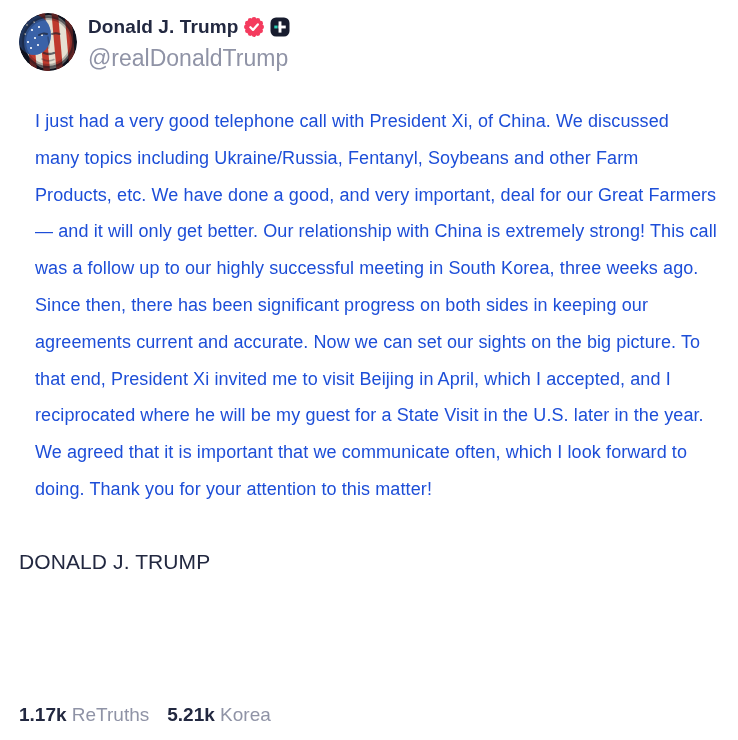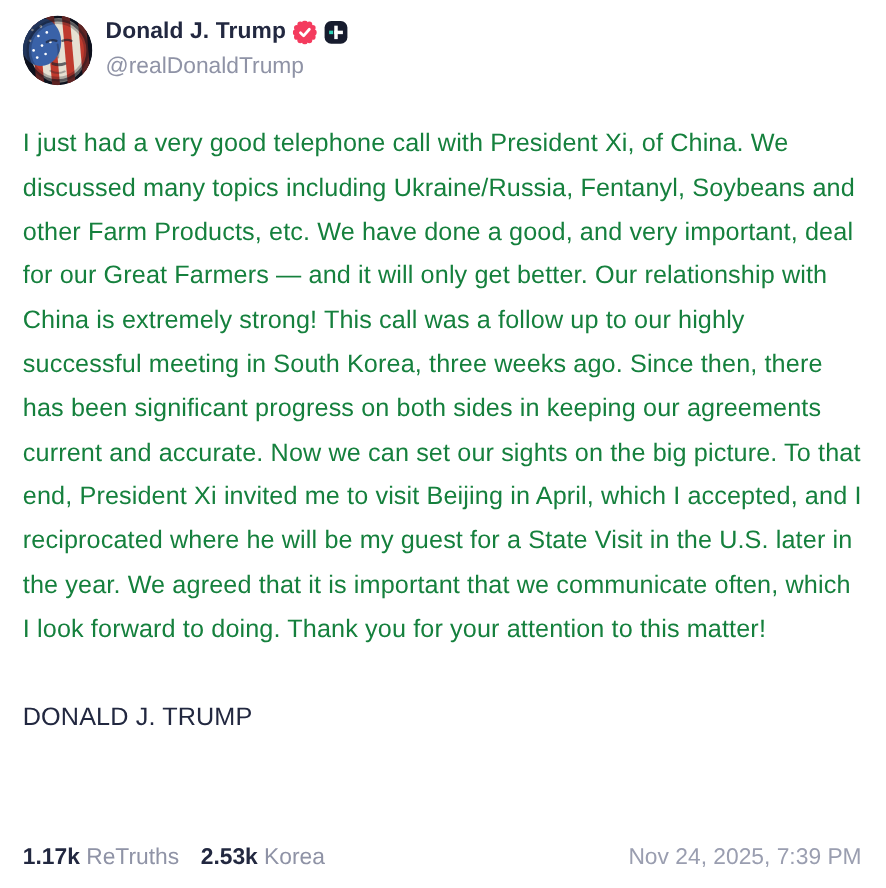--- a/index.html
+++ b/index.html
@@ -38,31 +38,32 @@
   .display-name {
     font-size: 19px;
     font-weight: bold;
     color: #222840;
     letter-spacing: 0.1px;
     cursor: pointer;
   }
   .badge { display: inline-flex; align-items: center; }
   .handle {
     margin-top: 7px;
-    font-size: 19px;
+    font-size: 23px;
     color: #8f93a6;
     cursor: pointer;
   }
   .body-text {
     margin-top: 31px;
-    font-size: 21px;
+    font-size: 18px;
     line-height: 36.8px;
-    color: #15803d;
+    color: #1d4ed8;
     letter-spacing: 0.1px;
     white-space: pre-wrap;
+    margin-left: 16px;
   }
   .signature {
     margin-top: 36px;
     font-size: 21px;
     line-height: 36.8px;
     color: #222840;
     letter-spacing: 0.1px;
   }
   .post-footer {
     margin-top: auto;
@@ -178,16 +179,15 @@
 
 <div class="body-text">I just had a very good telephone call with President Xi, of China. We discussed many topics including Ukraine/Russia, Fentanyl, Soybeans and other Farm Products, etc. We have done a good, and very important, deal for our Great Farmers — and it will only get better. Our relationship with China is extremely strong! This call was a follow up to our highly successful meeting in South Korea, three weeks ago. Since then, there has been significant progress on both sides in keeping our agreements current and accurate. Now we can set our sights on the big picture. To that end, President Xi invited me to visit Beijing in April, which I accepted, and I reciprocated where he will be my guest for a State Visit in the U.S. later in the year. We agreed that it is important that we communicate often, which I look forward to doing. Thank you for your attention to this matter!</div>
 
 <div class="signature">
   <div>DONALD J. TRUMP</div>
 </div>
 
 <footer class="post-footer">
   <div class="stats">
     <span class="stat"><b>1.17k</b> <span class="lbl">ReTruths</span></span>
-    <span class="stat"><b>2.53k</b> <span class="lbl">Korea</span></span>
+    <span class="stat"><b>5.21k</b> <span class="lbl">Korea</span></span>
   </div>
-  <div class="timestamp">Nov 24, 2025, 7:39 PM</div>
 </footer>
 
 </body></html>

